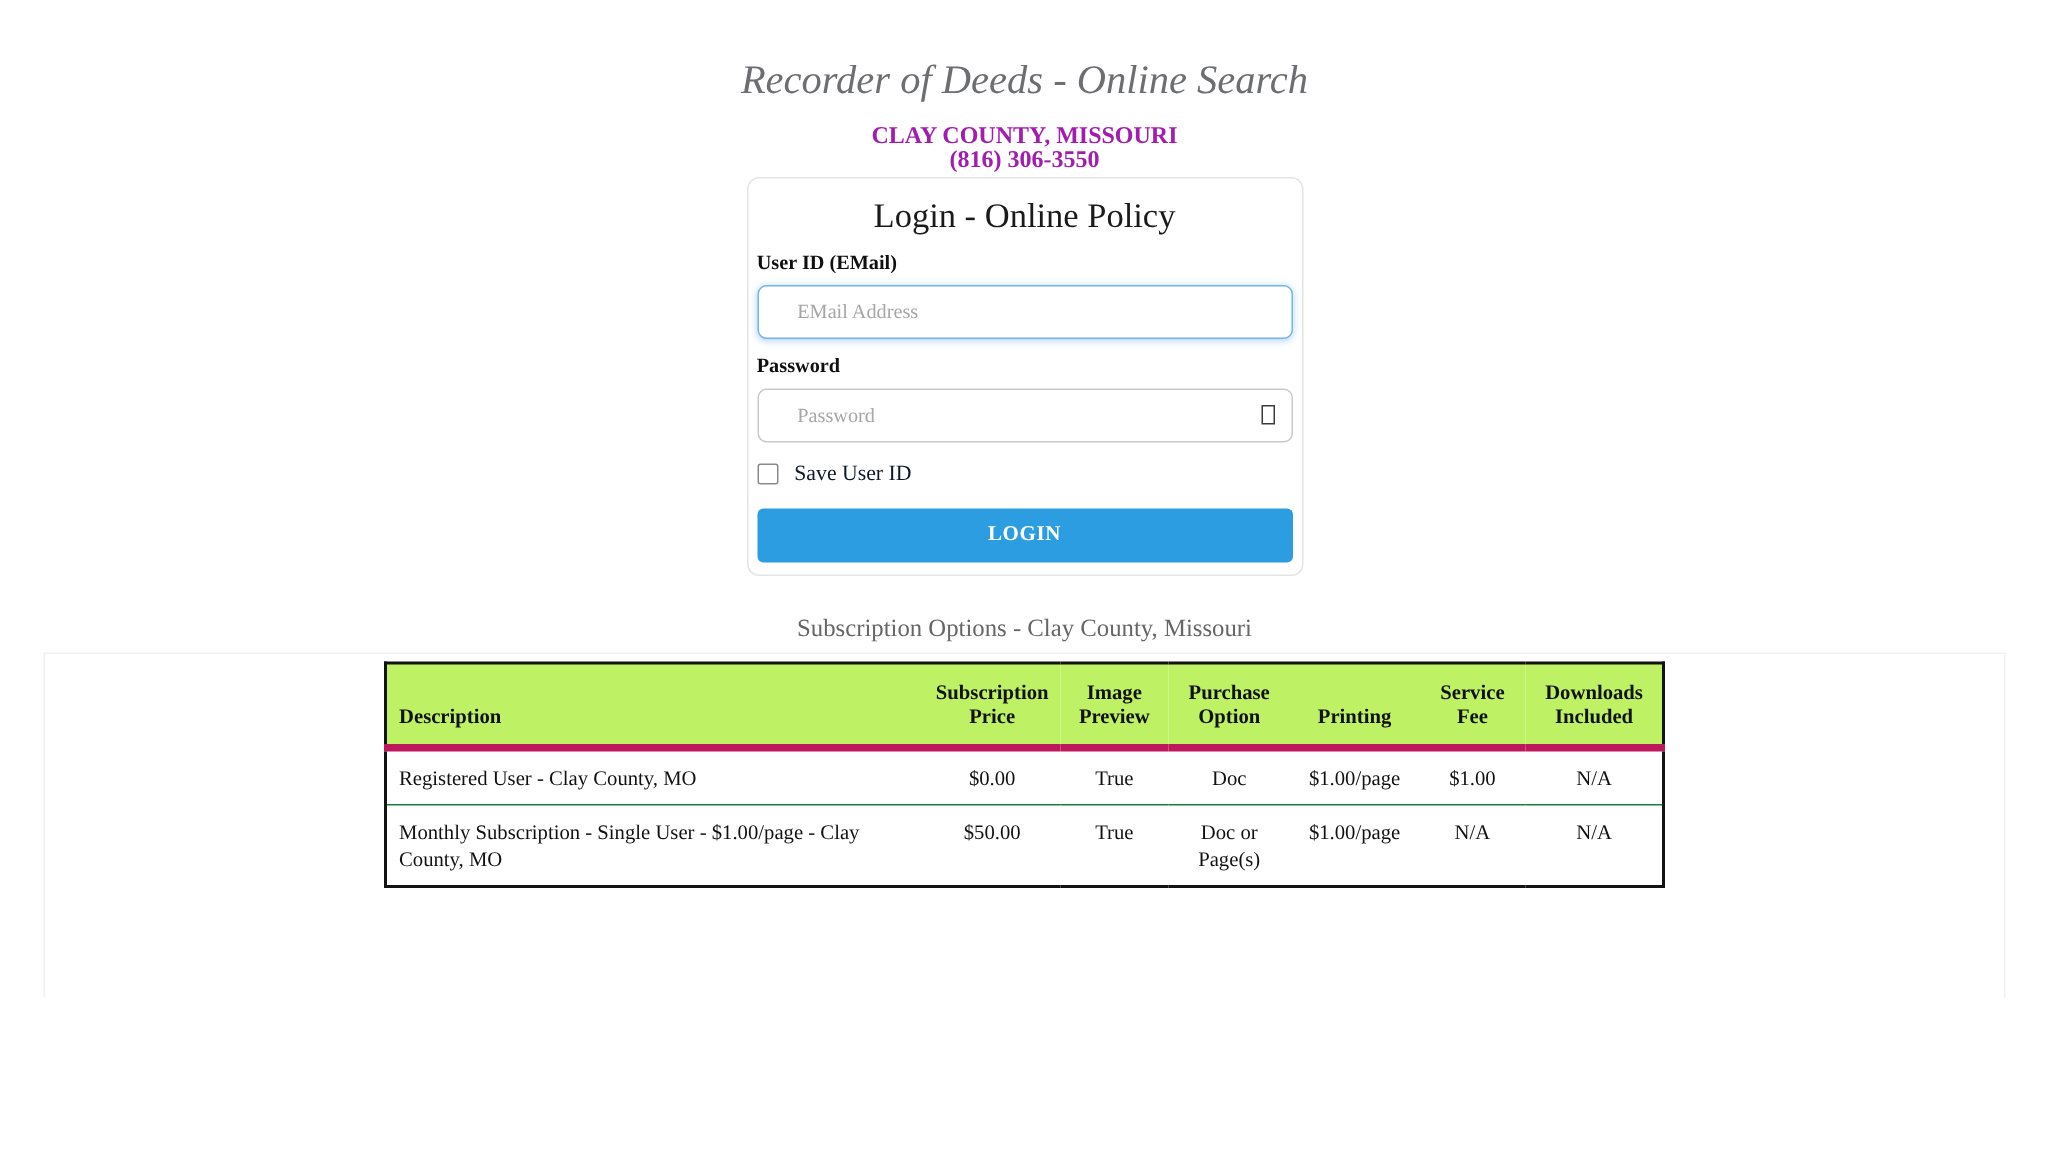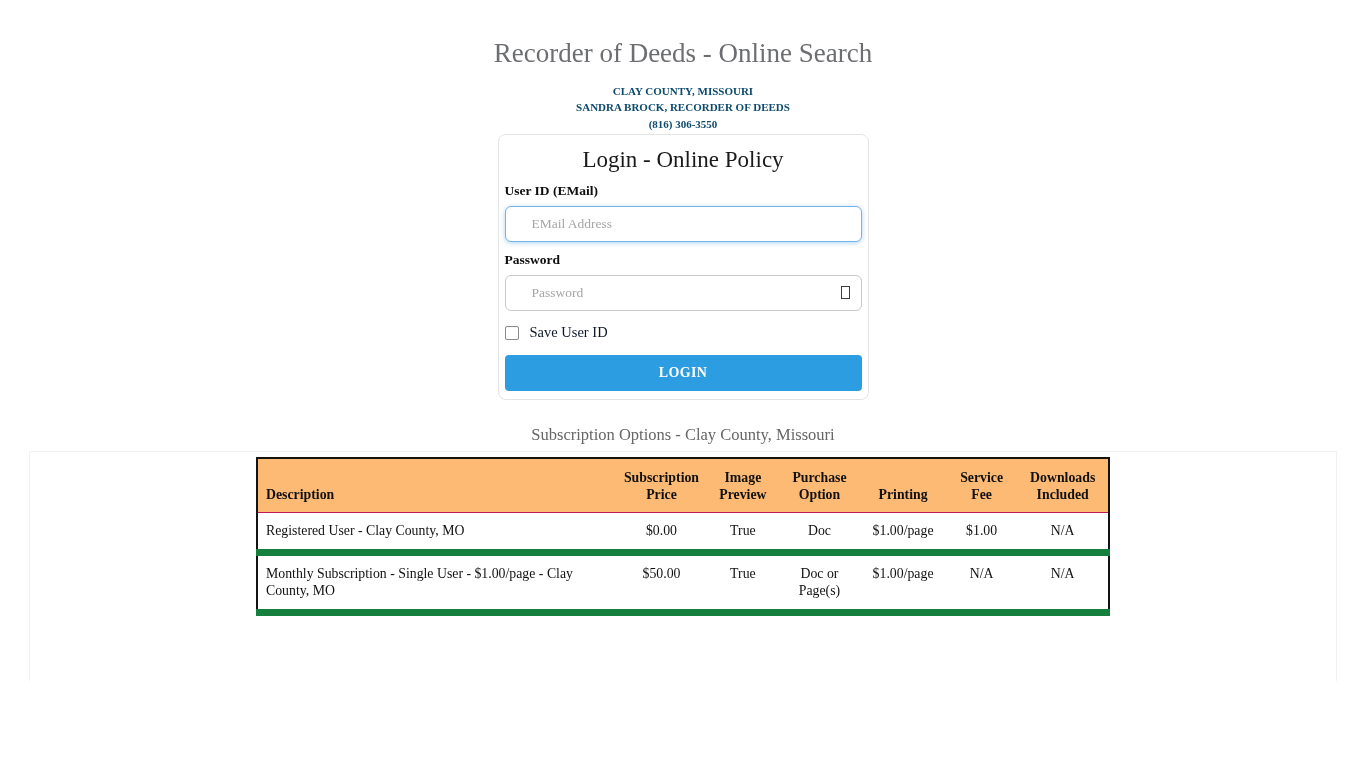--- a/index.html
+++ b/index.html
@@ -11,27 +11,28 @@
     color: #111;
   }
   
   .page-title {
     margin-top: 38px;
     text-align: center;
     font-size: 27px;
     font-weight: normal;
     color: #6d6e71;
     line-height: 1.15;
+    font-style: italic;
   }
   .county-block {
     margin-top: 14px;
     text-align: center;
-    font-size: 11px;
-    font-weight: bold;
-    color: #0c4a6e;
+    font-size: 16px;
+    font-weight: bold;
+    color: #a21caf;
     line-height: 16.4px;
   }
   
   .login-card {
     width: 371px;
     margin: 2px auto 0 auto;
     background: #fff;
     border: 1px solid #e4e4e4;
     border-radius: 8px;
     padding: 9px 6px 8px 6px;
@@ -151,56 +152,55 @@
     padding-top: 5px;
   }
   table.sub-table {
     width: 854px;
     margin: 0 auto;
     border-collapse: collapse;
     border: 2px solid #131313;
     font-size: 13.8px;
   }
   .sub-table thead th {
-    background: #fdba74;
+    background: #bef264;
     font-weight: bold;
     color: #111;
     vertical-align: bottom;
     text-align: center;
     padding: 11px 8px 9px 8px;
     line-height: 16.5px;
-    border-bottom: 1px solid #be185d;
+    border-bottom: 5px solid #be185d;
   }
   .sub-table thead th.col-desc { text-align: left; }
   .sub-table td {
     padding: 9px 8px;
     vertical-align: top;
     text-align: center;
     line-height: 17.5px;
-    border-bottom: 7px solid #15803d;
+    border-bottom: 1px solid #15803d;
     color: #111;
     background: #fff;
   }
   .sub-table td.cell-desc { text-align: left; }
   .col-desc  { width: 370px; }
   .col-price { width: 80px; }
   .col-img   { width: 72px; }
   .col-opt   { width: 82px; }
   .col-print { width: 86px; }
   .col-fee   { width: 72px; }
   .col-dl    { width: 92px; }
 </style>
 </head>
 <body>
 
 <h1 class="page-title">Recorder of Deeds - Online Search</h1>
 
 <div class="county-block">
   <div>CLAY COUNTY, MISSOURI</div>
-  <div>SANDRA BROCK, RECORDER OF DEEDS</div>
   <div>(816) 306-3550</div>
 </div>
 
 <div class="login-card">
   <div class="login-title">Login - Online Policy</div>
 
   <div class="field-label">User ID (EMail)</div>
   <input class="text-input input-focused" type="text" placeholder="EMail Address" style="">
 
   <div class="field-label second">Password</div>

